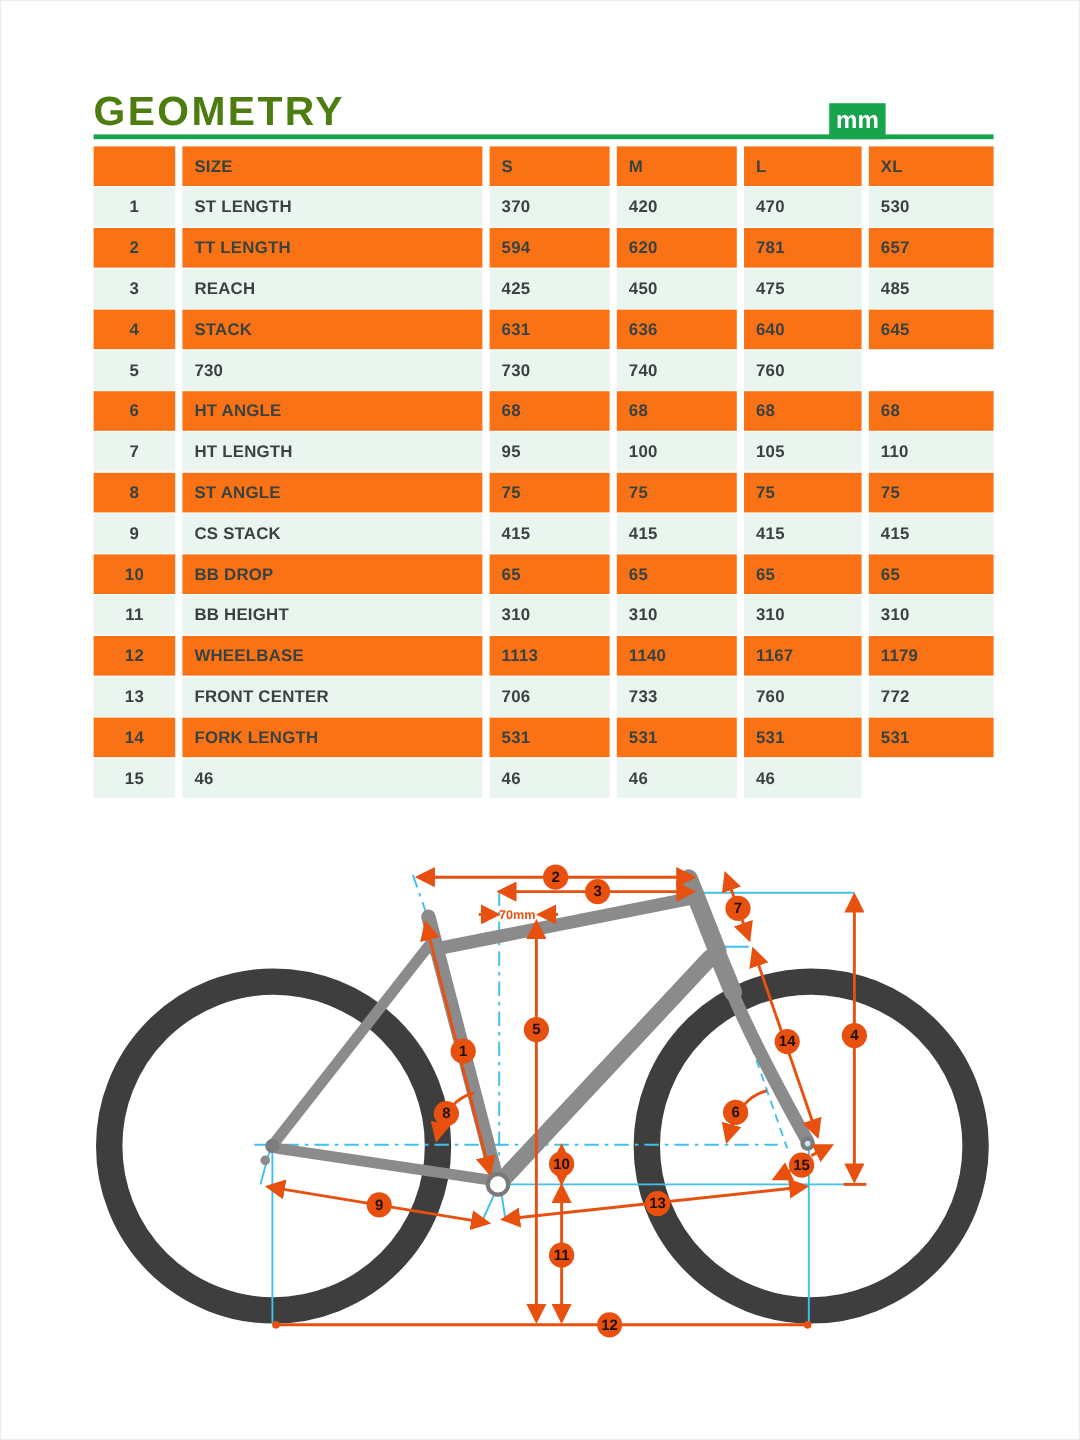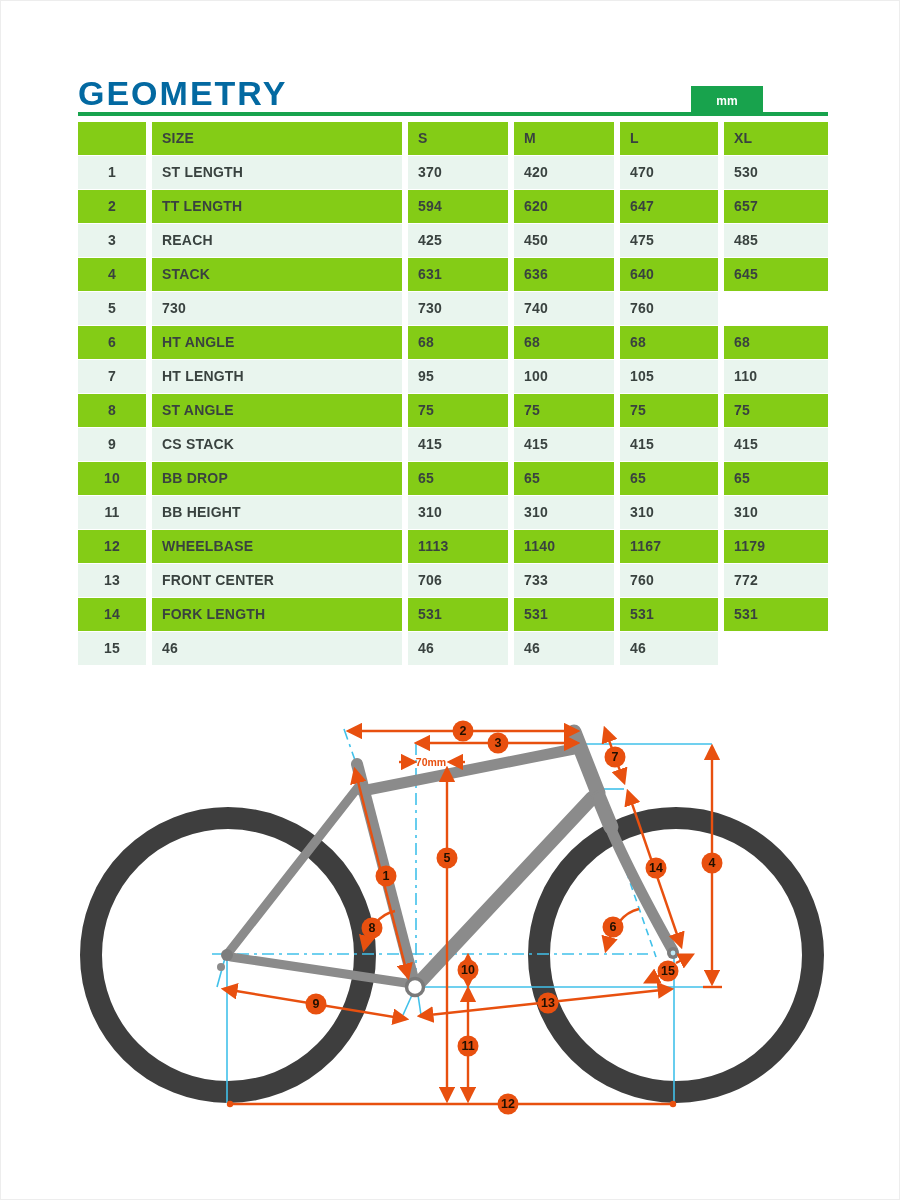--- a/index.html
+++ b/index.html
@@ -1,30 +1,30 @@
 <!DOCTYPE html>
 <html><head>
 <meta charset="utf-8">
 <style>
   html,body{margin:0;padding:0;}
   body{width:900px;height:1200px;background:#ffffff;font-family:"Liberation Sans",sans-serif;position:relative;}
   .page{position:absolute;inset:0;background:#fff;box-shadow:inset 0 0 0 1px #ededed;overflow:hidden;}
 
-  .title{position:absolute;left:78px;top:74px;font-size:34px;font-weight:600;letter-spacing:2px;color:#0369a1;}
+  .title{position:absolute;left:78px;top:74px;font-size:34px;font-weight:600;letter-spacing:2px;color:#4d7c0f;}
   .rule{position:absolute;left:78px;top:112px;width:750px;height:4px;background:#18a34d;}
-  .badge{position:absolute;left:691px;top:86px;width:72px;height:30px;background:#18a34d;color:#fff;
-         font-size:12px;font-weight:700;display:flex;align-items:center;justify-content:center;}
+  .badge{position:absolute;left:691px;top:86px;width:47px;height:30px;background:#18a34d;color:#fff;
+         font-size:20px;font-weight:700;display:flex;align-items:center;justify-content:center;}
 
   .gtable{position:absolute;left:78px;top:122px;width:750px;}
   .trow{display:grid;grid-template-columns:68px 250px 100px 100px 98px 104px;column-gap:6px;margin-bottom:1px;}
   .cell{height:33px;line-height:33px;font-size:14px;font-weight:700;color:#39423f;letter-spacing:0.2px;
         padding-left:10px;box-sizing:border-box;white-space:nowrap;overflow:hidden;}
   .c-num{text-align:center;padding-left:0;}
   .light .cell{background:#e9f5ee;}
-  .dark  .cell{background:#84cc16;}
+  .dark  .cell{background:#f97316;}
 
   svg{position:absolute;left:0;top:0;}
   .wheel{fill:none;stroke:#3e3e3e;stroke-width:22;}
   .tube{stroke:#8b8b8b;stroke-linecap:round;fill:none;}
   .ref{stroke:#41c1ea;stroke-width:1.6;fill:none;}
   .dashdot{stroke-dasharray:12 5 3 5;}
   .dashed{stroke-dasharray:7 5;}
   .dim{stroke:#e8500f;stroke-width:2.4;fill:none;}
   .dim2{marker-start:url(#ar);marker-end:url(#ar);}
   .dimE{marker-end:url(#ar);}
@@ -57,21 +57,21 @@
         <div class="cell">370</div>
         <div class="cell">420</div>
         <div class="cell">470</div>
         <div class="cell">530</div>
       </div>
       <div class="trow dark">
         <div class="cell c-num">2</div>
         <div class="cell">TT LENGTH</div>
         <div class="cell">594</div>
         <div class="cell">620</div>
-        <div class="cell">647</div>
+        <div class="cell">781</div>
         <div class="cell">657</div>
       </div>
       <div class="trow light">
         <div class="cell c-num">3</div>
         <div class="cell">REACH</div>
         <div class="cell">425</div>
         <div class="cell">450</div>
         <div class="cell">475</div>
         <div class="cell">485</div>
       </div>

